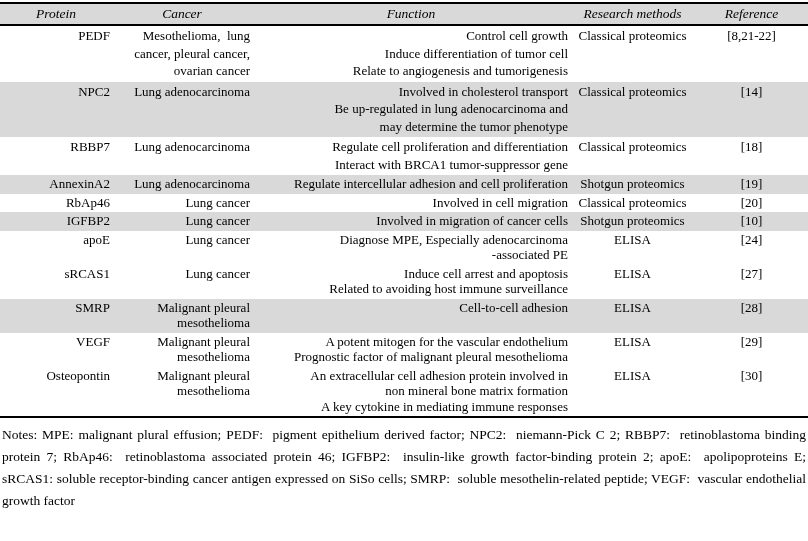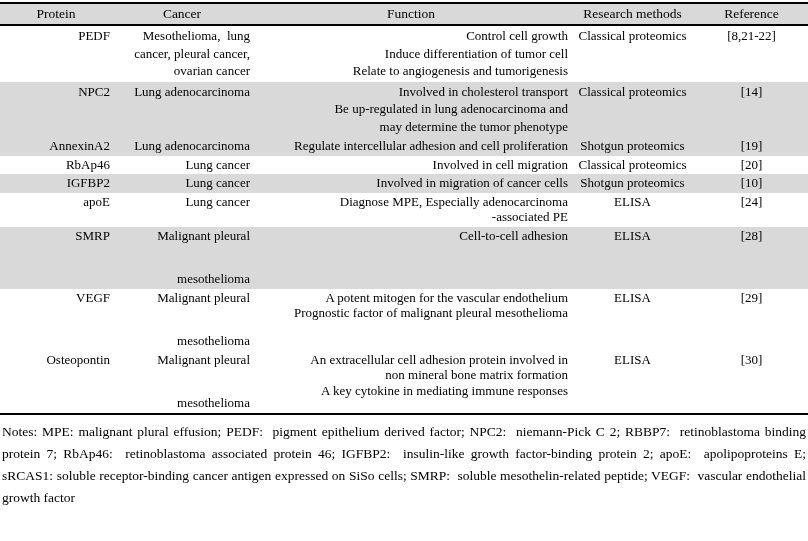--- a/index.html
+++ b/index.html
@@ -22,36 +22,37 @@
   thead tr {
     background: var(--shade, #d9d9d9);
     border-bottom: 2px solid #000;
   }
   th {
     font-weight: normal;
     text-align: center;
     font-size: 13.5px;
     padding: 2px 3px 3px;
     line-height: 15px;
+    font-style: italic;
   }
   tr.shaded { background: var(--shade, #d9d9d9); padding-left: 24px; }
   td {
     vertical-align: top;
     padding: 1px 2px 2px;
     line-height: 15.5px;
   }
   tr.spaced td { line-height: 17.5px; }
   td.protein { padding-left: 6px; text-align: right; }
   td.cancer  { padding-left: 4px; }
   td.fn      { padding-left: 4px; }
   td.method, td.ref { text-align: center; }
   .line { white-space: pre-wrap; text-align: right; }
   .ind1 { padding-left: 8px; }
   .ind2 { padding-left: 14px; }
-  .ind3 { padding-left: 18px; margin-top: 28px; }
+  .ind3 { padding-left: 18px; }
 
   .notes {
     width: 808px;
     font-size: 13.5px;
     line-height: 22px;
     text-align: justify;
     white-space: pre-wrap;
     padding: 6px 2px 8px 2px;
   }
 </style>
@@ -98,20 +99,32 @@
             <div class="line">Lung adenocarcinoma</div>
           </td>
           <td class="fn">
             <div class="line">Involved in cholesterol transport</div>
             <div class="line">Be up-regulated in lung adenocarcinoma and</div>
             <div class="line ind1">may determine the tumor phenotype</div>
           </td>
           <td class="method">Classical proteomics</td>
           <td class="ref">[14]</td>
         </tr>
+        <tr class="spaced">
+          <td class="protein">RBBP7</td>
+          <td class="cancer">
+            <div class="line">Lung adenocarcinoma</div>
+          </td>
+          <td class="fn">
+            <div class="line">Regulate cell proliferation and differentiation</div>
+            <div class="line">Interact with BRCA1 tumor-suppressor gene</div>
+          </td>
+          <td class="method">Classical proteomics</td>
+          <td class="ref">[18]</td>
+        </tr>
         <tr class="shaded">
           <td class="protein">AnnexinA2</td>
           <td class="cancer">
             <div class="line">Lung adenocarcinoma</div>
           </td>
           <td class="fn">
             <div class="line">Regulate intercellular adhesion and cell proliferation</div>
           </td>
           <td class="method">Shotgun proteomics</td>
           <td class="ref">[19]</td>
@@ -142,20 +155,32 @@
           <td class="protein">apoE</td>
           <td class="cancer">
             <div class="line">Lung cancer</div>
           </td>
           <td class="fn">
             <div class="line">Diagnose MPE, Especially adenocarcinoma</div>
             <div class="line ind2">-associated PE</div>
           </td>
           <td class="method">ELISA</td>
           <td class="ref">[24]</td>
+        </tr>
+        <tr>
+          <td class="protein">sRCAS1</td>
+          <td class="cancer">
+            <div class="line">Lung cancer</div>
+          </td>
+          <td class="fn">
+            <div class="line">Induce cell arrest and apoptosis</div>
+            <div class="line">Related to avoiding host immune surveillance</div>
+          </td>
+          <td class="method">ELISA</td>
+          <td class="ref">[27]</td>
         </tr>
         <tr class="shaded">
           <td class="protein">SMRP</td>
           <td class="cancer">
             <div class="line">Malignant pleural</div>
             <div class="line ind3">mesothelioma</div>
           </td>
           <td class="fn">
             <div class="line">Cell-to-cell adhesion</div>
           </td>

